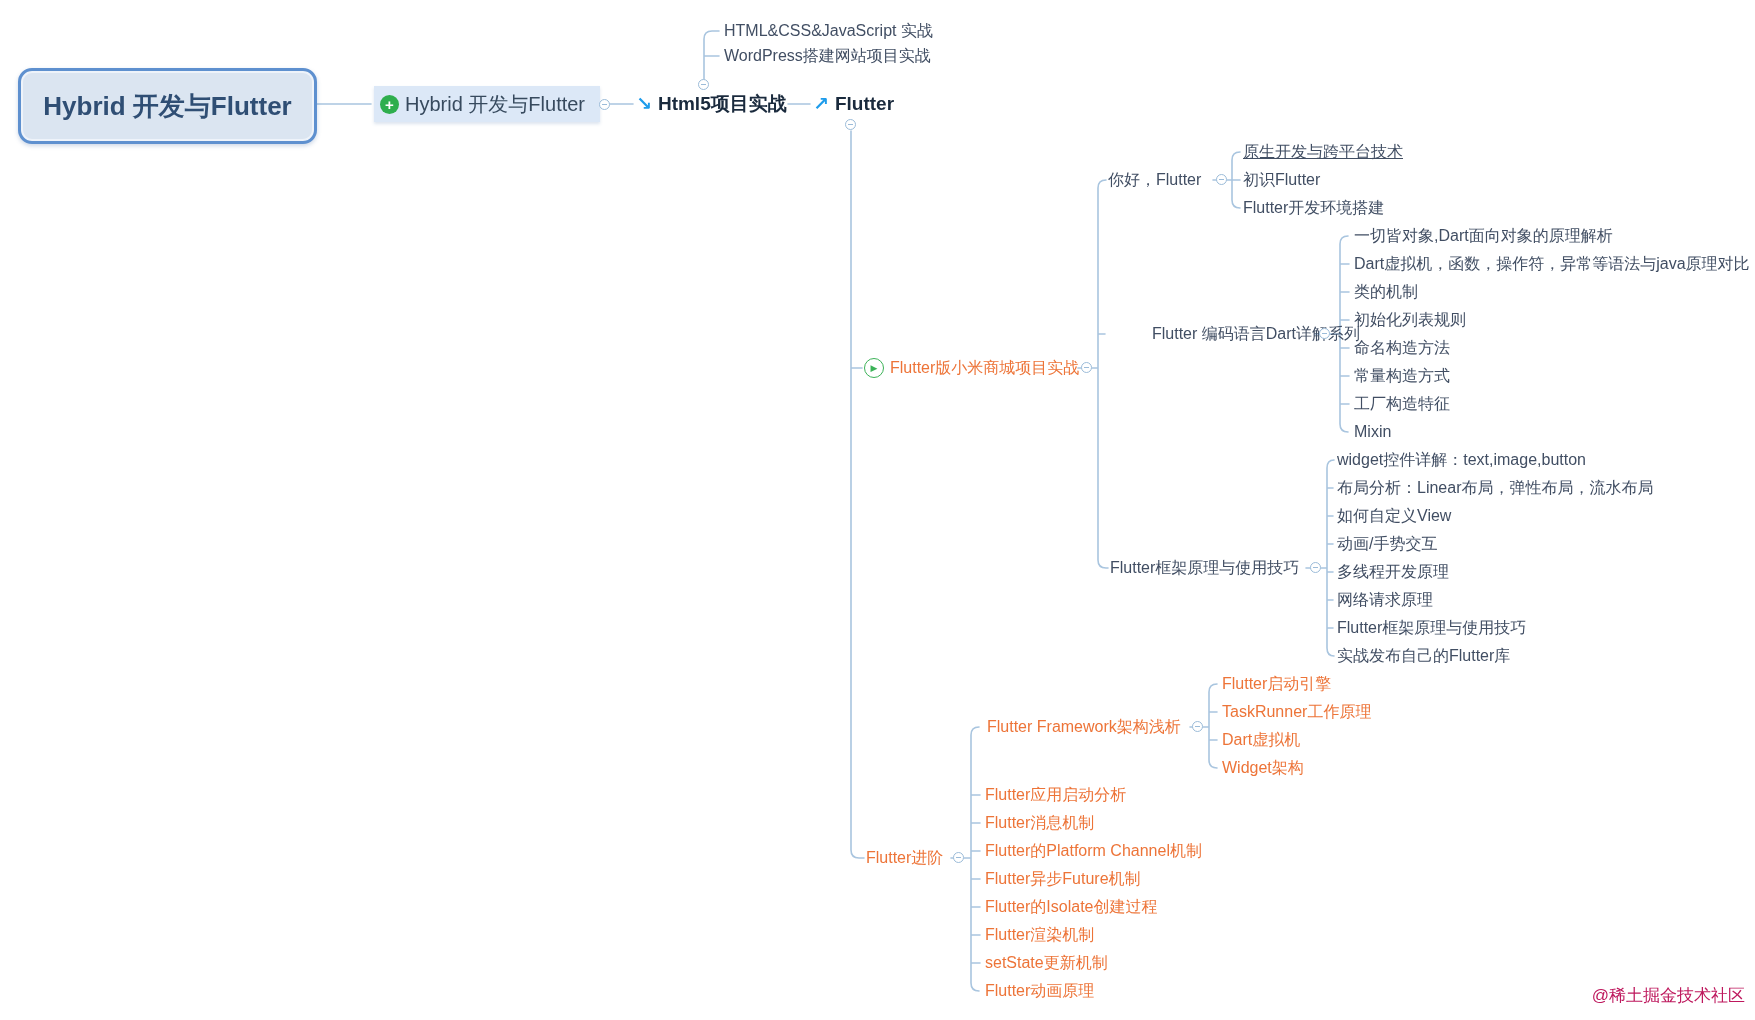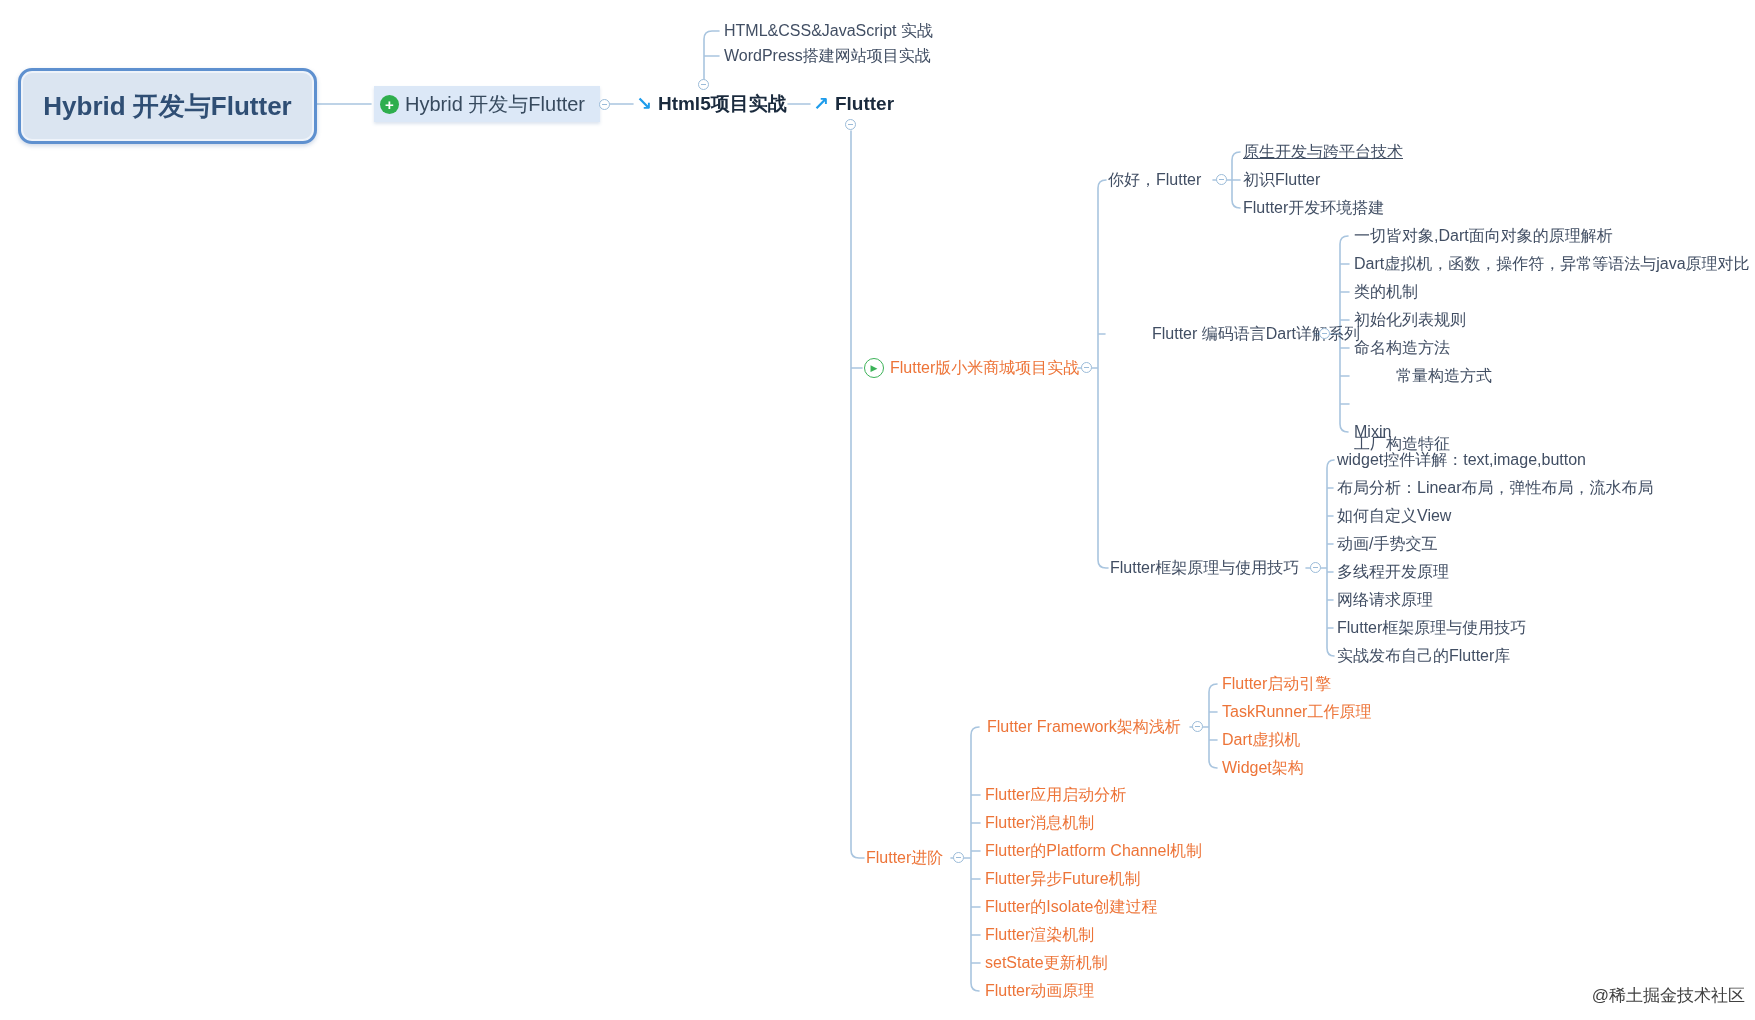--- a/index.html
+++ b/index.html
@@ -35,21 +35,21 @@
     display:inline-flex;align-items:center;justify-content:center;flex:0 0 18px;
     color:#3bb257;font-size:9px;line-height:18px;margin-right:6px;
   }
   .xiaomi{display:flex;align-items:center;}
   .toggle{
     position:absolute;width:11px;height:11px;border-radius:50%;
     border:1px solid #9cbcd9;background:#fff;box-sizing:border-box;
     display:flex;align-items:center;justify-content:center;
   }
   .toggle::after{content:"";width:5px;height:1.5px;background:#9cbcd9;display:block;}
-  .watermark{position:absolute;right:10px;top:984px;font-size:17px;color:#404040;}
+  .watermark{position:absolute;right:10px;top:984px;font-size:17px;color:#be185d;}
 </style>
 </head>
 <body>
 
 <div id="canvas">
 
   <svg class="wires" width="1755" height="1020" viewBox="0 0 1755 1020">
     <path fill="none" stroke="#a9c5df" stroke-width="1.6" stroke-linecap="round" d="
       M 314 104 H 371
       M 600 104 H 633
@@ -101,22 +101,22 @@
   <div class="node" style="left:1243px;top:141px;text-decoration:underline;">原生开发与跨平台技术</div>
   <div class="node" style="left:1243px;top:169px;">初识Flutter</div>
   <div class="node" style="left:1243px;top:197px;">Flutter开发环境搭建</div>
 
   <div class="node" style="left:1108px;top:323px;margin-left:44px;">Flutter 编码语言Dart详解系列</div>
   <div class="node" style="left:1354px;top:225px;">一切皆对象,Dart面向对象的原理解析</div>
   <div class="node" style="left:1354px;top:253px;">Dart虚拟机，函数，操作符，异常等语法与java原理对比</div>
   <div class="node" style="left:1354px;top:281px;">类的机制</div>
   <div class="node" style="left:1354px;top:309px;">初始化列表规则</div>
   <div class="node" style="left:1354px;top:337px;">命名构造方法</div>
-  <div class="node" style="left:1396px;top:365px;text-align:center;">常量构造方式</div>
-  <div class="node" style="left:1354px;top:393px;margin-top:40px;">工厂构造特征</div>
+  <div class="node" style="left:1354px;top:365px;text-align:center;">常量构造方式</div>
+  <div class="node" style="left:1354px;top:393px;">工厂构造特征</div>
   <div class="node" style="left:1354px;top:421px;">Mixin</div>
 
   <div class="node" style="left:1110px;top:557px;">Flutter框架原理与使用技巧</div>
   <div class="node" style="left:1337px;top:449px;">widget控件详解：text,image,button</div>
   <div class="node" style="left:1337px;top:477px;">布局分析：Linear布局，弹性布局，流水布局</div>
   <div class="node" style="left:1337px;top:505px;">如何自定义View</div>
   <div class="node" style="left:1337px;top:533px;">动画/手势交互</div>
   <div class="node" style="left:1337px;top:561px;">多线程开发原理</div>
   <div class="node" style="left:1337px;top:589px;">网络请求原理</div>
   <div class="node" style="left:1337px;top:617px;">Flutter框架原理与使用技巧</div>

